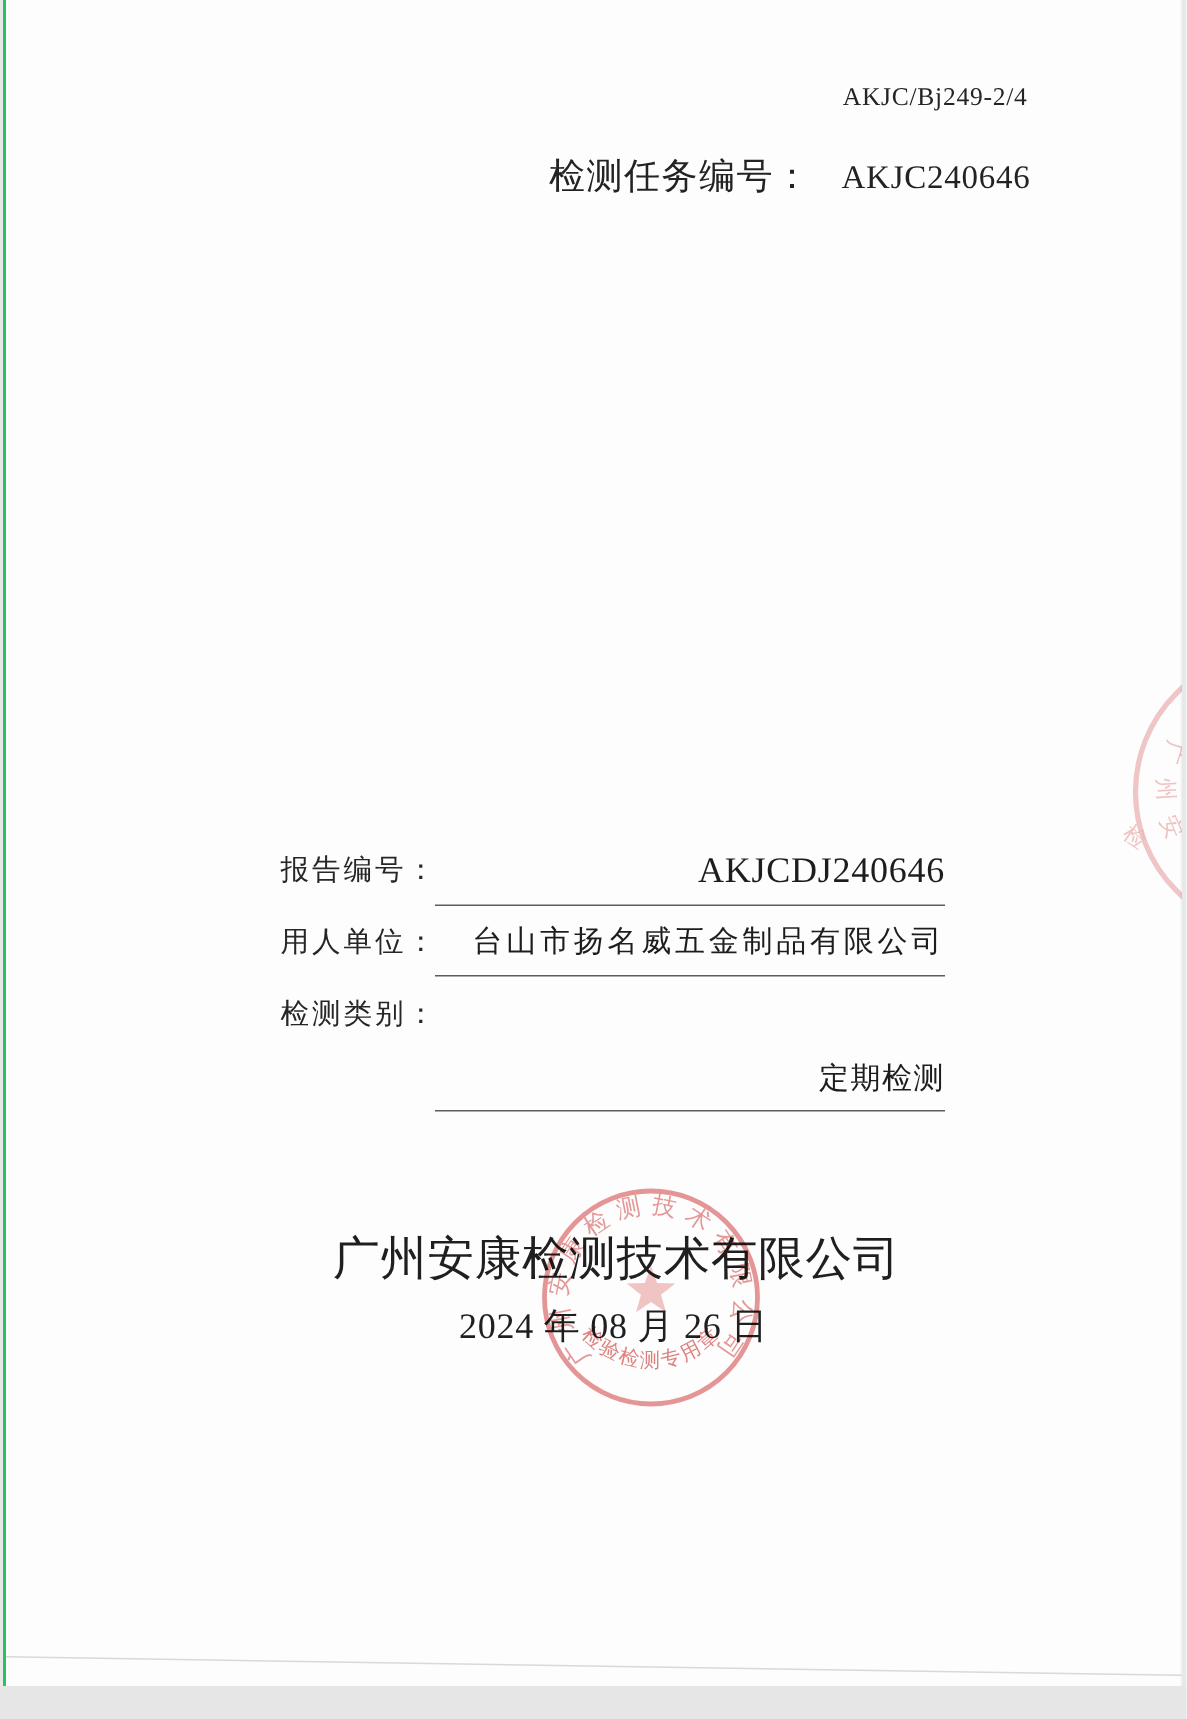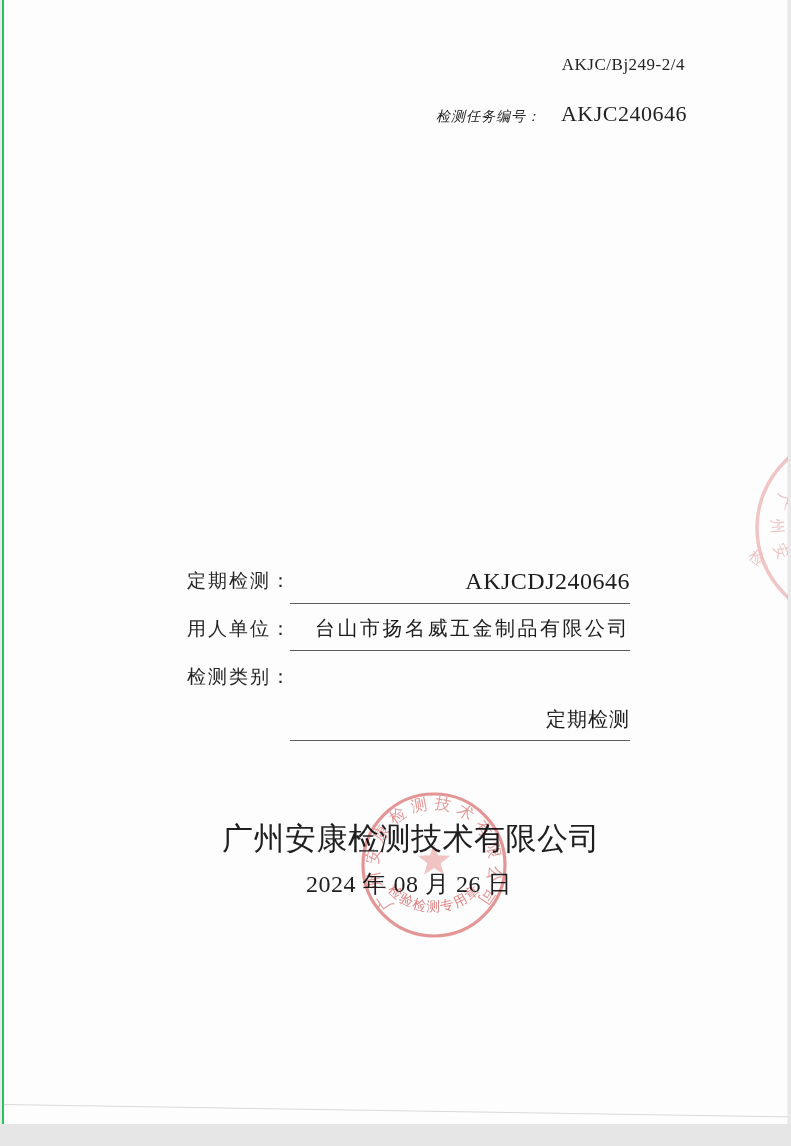--- a/index.html
+++ b/index.html
@@ -14,21 +14,21 @@
     border-left:2px solid #22c55e;
     box-shadow:inset -1px 0 0 #f2f2f2;
   }
   .doc-code{
     position:absolute;top:55px;right:103px;
     font-size:17px;letter-spacing:.5px;color:#242424;white-space:nowrap;
   }
   .task-line{
     position:absolute;top:101px;right:101px;white-space:nowrap;color:#232323;
   }
-  .task-line .t-label{font-size:14px;letter-spacing:1px;font-style:italic;}
+  .task-line .t-label{font-size:24px;letter-spacing:1px;}
   .task-line .t-value{font-size:22px;letter-spacing:.5px;margin-left:20px;}
   .title{
     position:absolute;top:368px;left:0;width:100%;margin:0;padding-left:16px;
     box-sizing:border-box;text-align:center;
     font-size:52px;font-weight:bold;letter-spacing:5px;color:#161616;
     line-height:68px;white-space:nowrap;
   }
   .row{position:absolute;left:0;width:100%;height:0;}
   .row .lbl{
     position:absolute;left:183px;top:0;font-size:19px;letter-spacing:2px;
@@ -76,21 +76,21 @@
 <div class="paper">
 
   <div class="doc-code">AKJC/Bj249-2/4</div>
 
   <div class="task-line">
     <span class="t-label">检测任务编号：</span><span class="t-value">AKJC240646</span>
   </div>
 
 
   <div class="row" id="row1">
-    <span class="lbl">定期检测：</span>
+    <span class="lbl">报告编号：</span>
     <span class="vbox">AKJCDJ240646</span>
   </div>
   <div class="row" id="row2">
     <span class="lbl">用人单位：</span>
     <span class="vbox">台山市扬名威五金制品有限公司</span>
   </div>
   <div class="row" id="row3">
     <span class="lbl">检测类别：</span>
     <span class="vbox">定期检测</span>
   </div>

